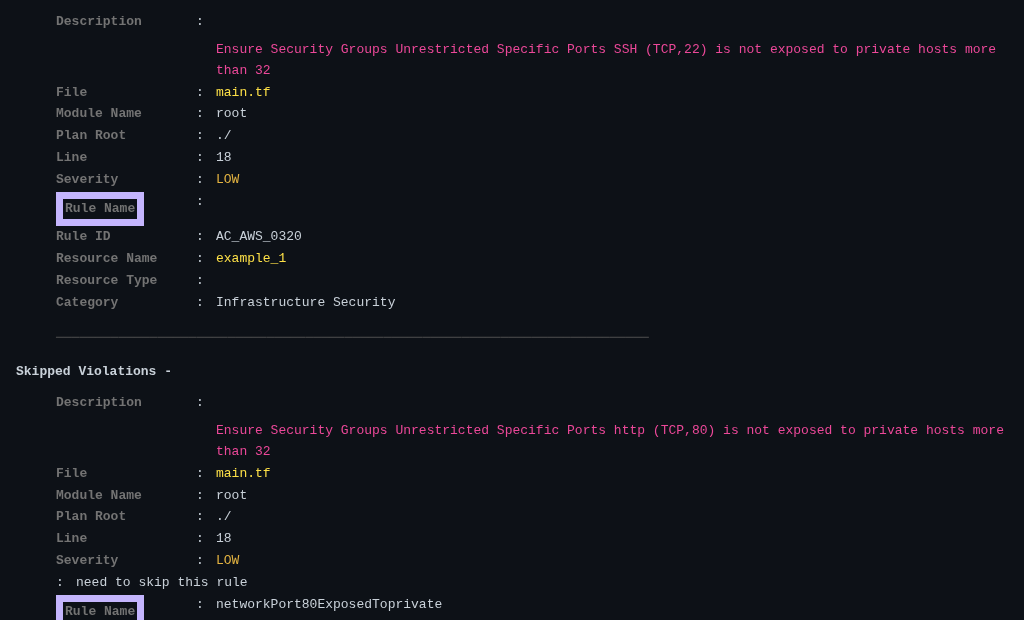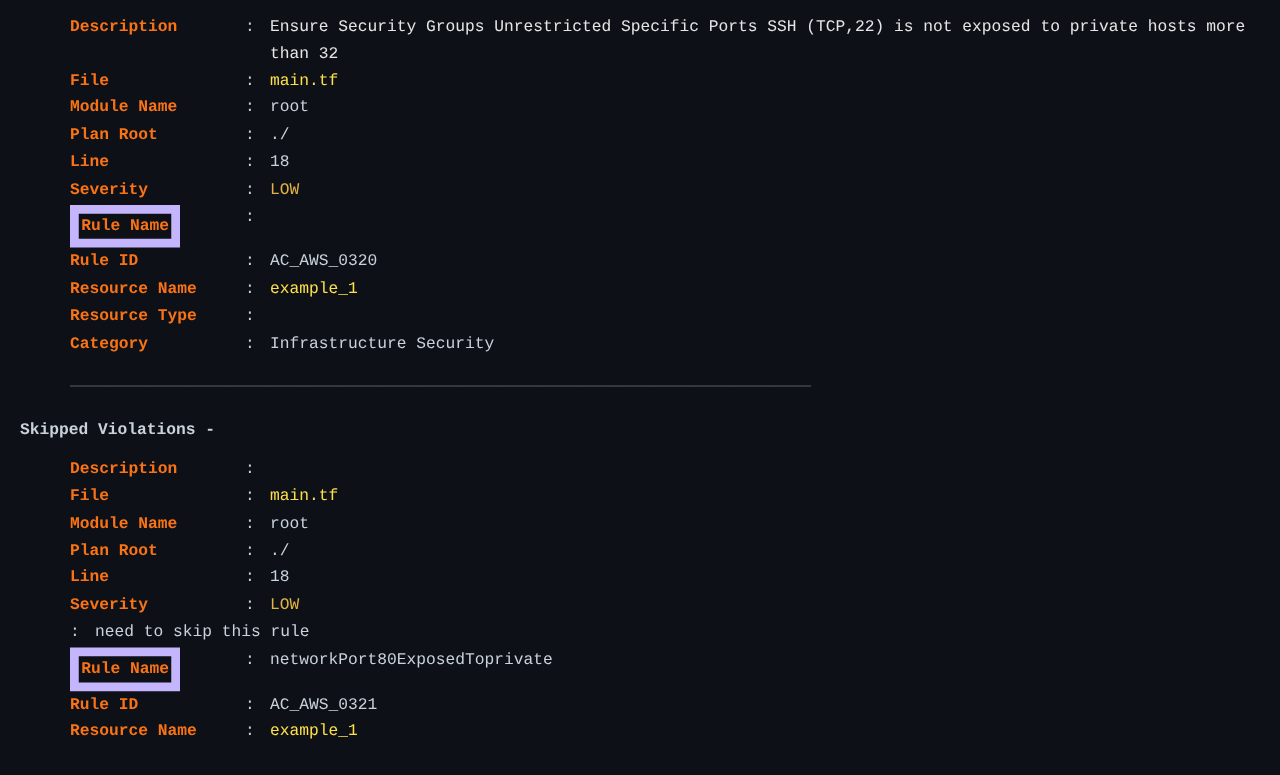--- a/index.html
+++ b/index.html
@@ -27,41 +27,42 @@
       margin-bottom: 10px;
     }
 
     .details-row {
       display: flex;
       align-items: flex-start;
       margin-bottom: 1px;
     }
 
     .field-name {
-      color: #f97316;
+      color: #737373;
       font-weight: bold;
       width: 140px;
       min-width: 140px;
       flex-shrink: 0;
     }
 
     .field-colon {
       width: 20px;
       min-width: 20px;
       color: #c9d1d9;
       flex-shrink: 0;
     }
 
     .field-value {
       color: #c9d1d9;
       word-break: break-all;
     }
 
     .field-value.green {
-      color: #e5e5e5;
+      color: #ec4899;
+      margin-top: 28px;
     }
 
     .field-value.cyan {
       color: #fde047;
     }
 
     .field-value.yellow {
       color: #e3b341;
     }
 
@@ -145,20 +146,21 @@
       </div>
     <div class="divider">────────────────────────────────────────────────────────────────────────────</div>
   </div>
 
   <div class="section-gap">
     <div class="section-title">Skipped Violations -</div>
     <div class="details-table">
     <div class="details-row">
           <span class="field-name">Description</span>
           <span class="field-colon">:</span>
+          <span class="field-value green">Ensure Security Groups Unrestricted Specific Ports http (TCP,80) is not exposed to private hosts more than 32</span>
         </div>
         <div class="details-row">
           <span class="field-name">File</span>
           <span class="field-colon">:</span>
           <span class="field-value cyan">main.tf</span>
         </div>
         <div class="details-row">
           <span class="field-name">Module Name</span>
           <span class="field-colon">:</span>
           <span class="field-value">root</span>

